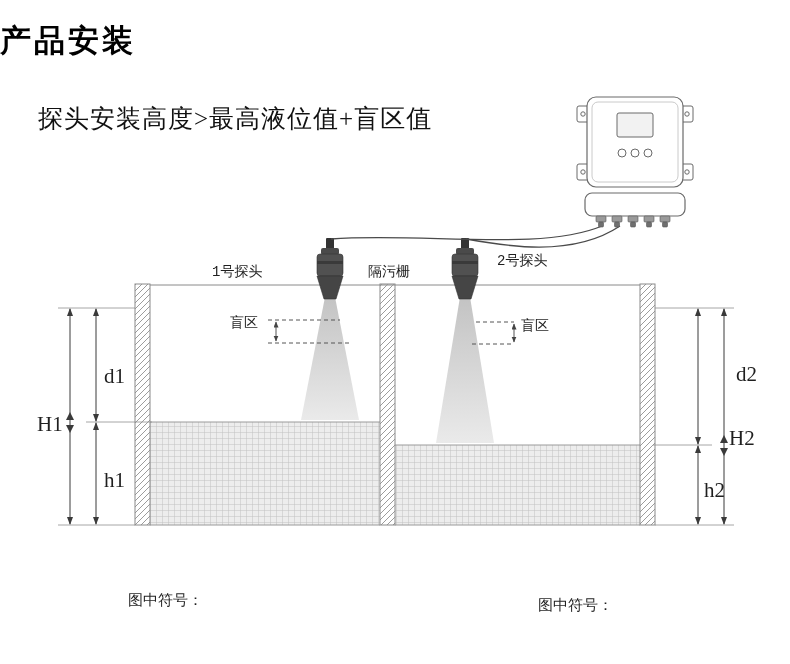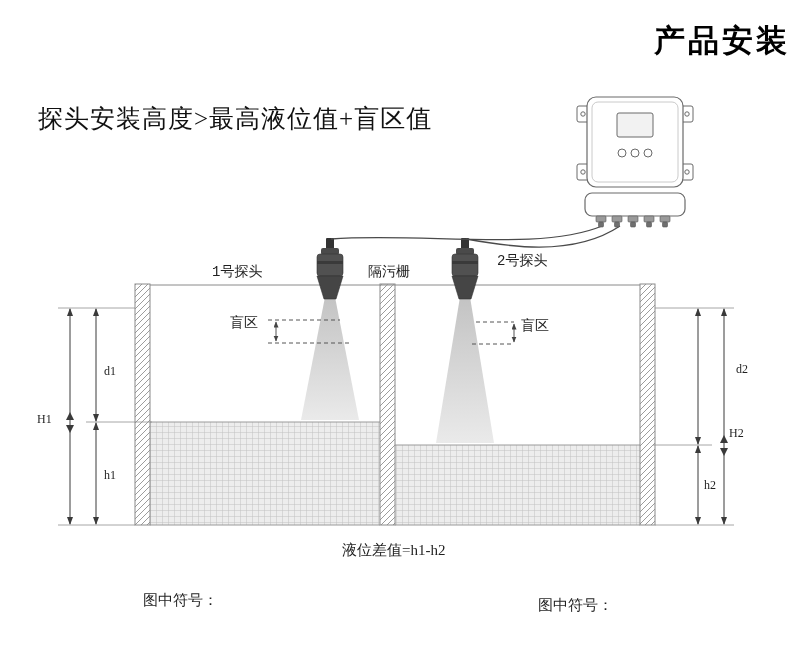--- a/index.html
+++ b/index.html
@@ -1,23 +1,23 @@
 <!DOCTYPE html>
 <html><head>
 <meta charset="utf-8">
 <style>
   html,body{margin:0;padding:0;background:#fff;}
   .page{position:relative;width:790px;height:664px;background:#ffffff;overflow:hidden;
         font-family:"Liberation Serif", serif;color:#1f1f1f;}
-  .abs{position:absolute;text-align:center;}
+  .abs{position:absolute;}
   .title{font-family:"Liberation Sans", sans-serif;font-weight:bold;font-size:31px;
          letter-spacing:3px;color:#000;}
   .subtitle{font-size:25px;letter-spacing:1px;color:#111;}
   .lbl{font-size:14px;font-family:Liberation Mono, monospace;}
-  .dim{font-size:12px;}
+  .dim{font-size:21px;}
   .legend{font-size:15px;line-height:25px;white-space:pre;}
   svg{position:absolute;left:0;top:0;}
 </style>
 </head>
 <body>
 
 <div class="page">
 
   <svg width="790" height="664" viewBox="0 0 790 664">
     <defs>
@@ -147,21 +147,21 @@
     <g stroke="#555" stroke-width="1">
       <line x1="268" y1="320" x2="340" y2="320" stroke-dasharray="4 3"></line>
       <line x1="268" y1="343" x2="352" y2="343" stroke-dasharray="4 3"></line>
       <line x1="276" y1="322" x2="276" y2="341" marker-start="url(#arrS)" marker-end="url(#arrS)"></line>
       <line x1="476" y1="322" x2="514" y2="322" stroke-dasharray="4 3"></line>
       <line x1="472" y1="344" x2="514" y2="344" stroke-dasharray="4 3"></line>
       <line x1="514" y1="324" x2="514" y2="342" marker-start="url(#arrS)" marker-end="url(#arrS)"></line>
     </g>
   </svg>
 
-  <div class="abs title" style="top:20px;left:0;right:0;text-align:right">产品安装</div>
+  <div class="abs title" style="top:20px;left:0;right:0;text-align:left">产品安装</div>
 
   <div class="abs subtitle" style="top:102px;left:38px">探头安装高度&gt;最高液位值+盲区值</div>
 
   <div class="abs lbl" style="top:263px;left:212px">1号探头</div>
   <div class="abs lbl" style="top:263px;left:368px">隔污栅</div>
   <div class="abs lbl" style="top:252px;left:497px">2号探头</div>
 
   <div class="abs lbl" style="top:314px;left:230px">盲区</div>
   <div class="abs lbl" style="top:317px;left:521px">盲区</div>
 
@@ -172,21 +172,20 @@
   <div class="abs dim" style="top:426px;left:729px">H2</div>
   <div class="abs dim" style="top:478px;left:704px">h2</div>
 
   <div class="abs legend" style="top:538px;left:128px">
     <div>图中符号：</div>
     <div>H1:参考零点值1</div>
     
     
   </div>
 
-  <div class="abs legend" style="top:538px;left:342px">液位差值=h1-h2</div>
 
   <div class="abs legend" style="top:543px;left:538px">
     <div>图中符号：</div>
     
     
     
   </div>
 
 </div>
 

